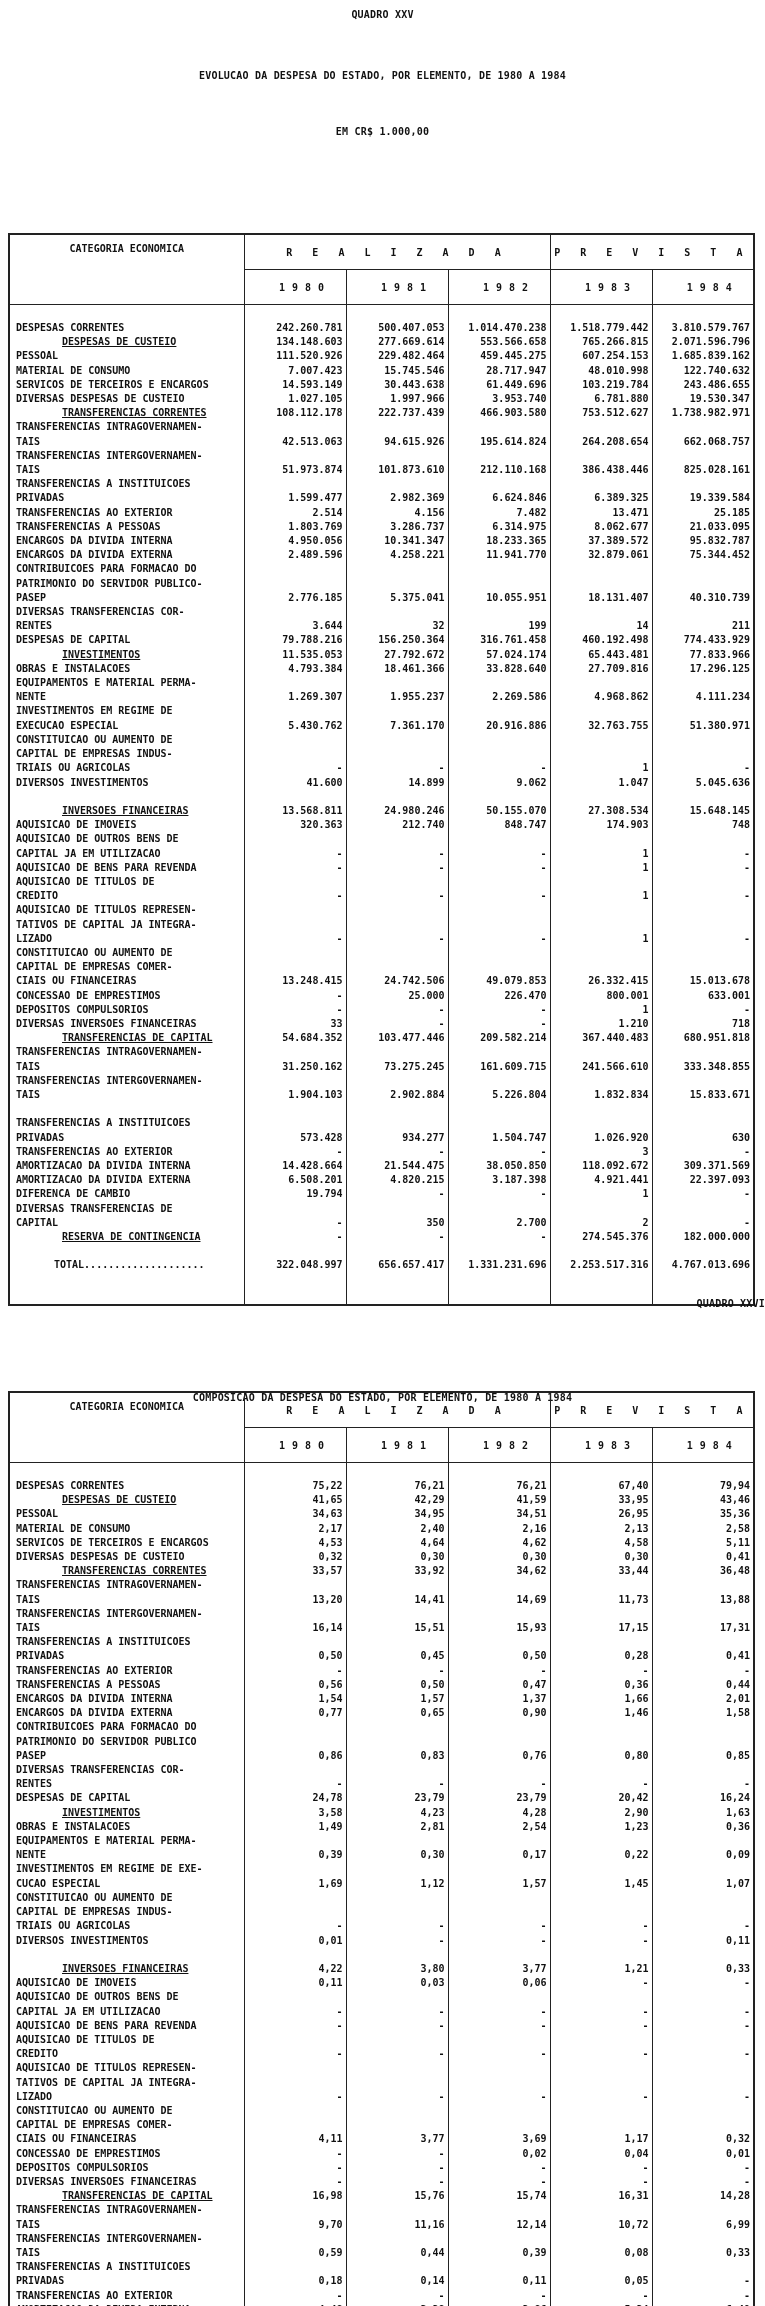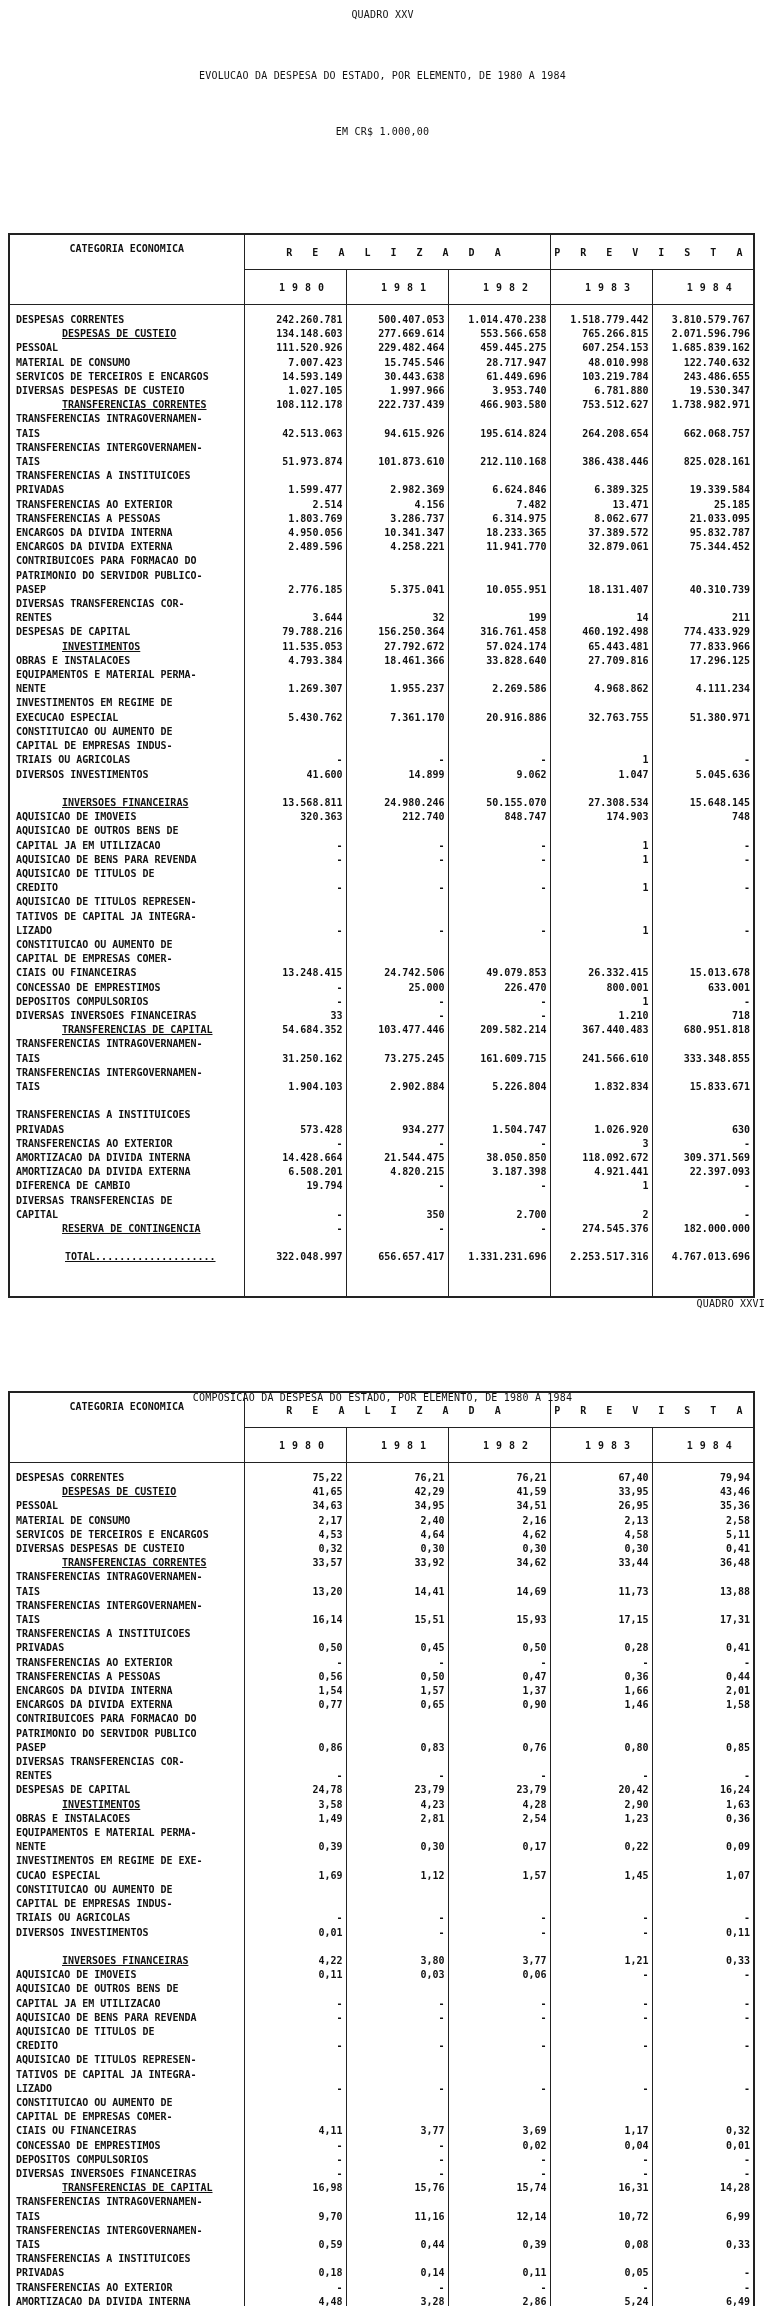--- a/index.html
+++ b/index.html
@@ -1,31 +1,31 @@
 <!DOCTYPE html>
 <html><head>
 <meta charset="utf-8">
 <style>
   html, body { margin:0; padding:0; background:#fff; }
   body { width:765px; height:2306px; position:relative; font-family:"DejaVu Sans Mono","Liberation Mono",monospace; color:#111; }
-  .title { position:absolute; left:0; width:765px; text-align:center; font-size:10px; font-weight:normal; letter-spacing:0.2px; }
+  .title { position:absolute; left:0; width:765px; text-align:center; font-size:10px; font-weight:bold; letter-spacing:0.2px; }
   table.q { position:absolute; left:8px; width:746px; border-collapse:collapse; table-layout:fixed; font-size:10px; font-weight:bold; border:2px solid #222; }
   table.q col.c0 { width:235px; }
   table.q col.cn { width:102px; }
   table.q th { font-weight:bold; border:1.5px solid #222; text-align:center; padding:0; }
   table.q th.grp { height:34px; letter-spacing:7px; }
   table.q th.cat { vertical-align:top; padding-top:8px; letter-spacing:0; }
   table.q th.yr { height:34px; letter-spacing:7px;padding-left:20px; }
   table.q td { border-left:1.5px solid #222; border-right:1.5px solid #222; padding:0 3px; line-height:14.2px; height:14.2px; white-space:nowrap; overflow:hidden; vertical-align:bottom; }
   table.q td.lbl { text-align:left; padding-left:6px; }
   table.q td.num { text-align:right; }
-  table.q tr.first td { padding-top:8px;margin-top:30px; }
+  table.q tr.first td { padding-top:16px;margin-top:30px; }
   .u { text-decoration:underline;padding-left:46px; }
   table.q tr.total td { height:42px; vertical-align:middle; }
-  table.q tr.total td.lbl { padding-left:55px;text-decoration:underline; }
+  table.q tr.total td.lbl { padding-left:44px; }
   table.q tr.bottom td { height:18px; border-bottom:2px solid #222; }
 </style>
 </head>
 <body>
 
 <div class="title" style="top:9px;">QUADRO XXV</div>
 <div class="title" style="top:70px;">EVOLUCAO DA DESPESA DO ESTADO, POR ELEMENTO, DE 1980 A 1984</div>
 <div class="title" style="top:126px;">EM CR$ 1.000,00</div>
 
 <table class="q" id="t25" style="top:233px;">

